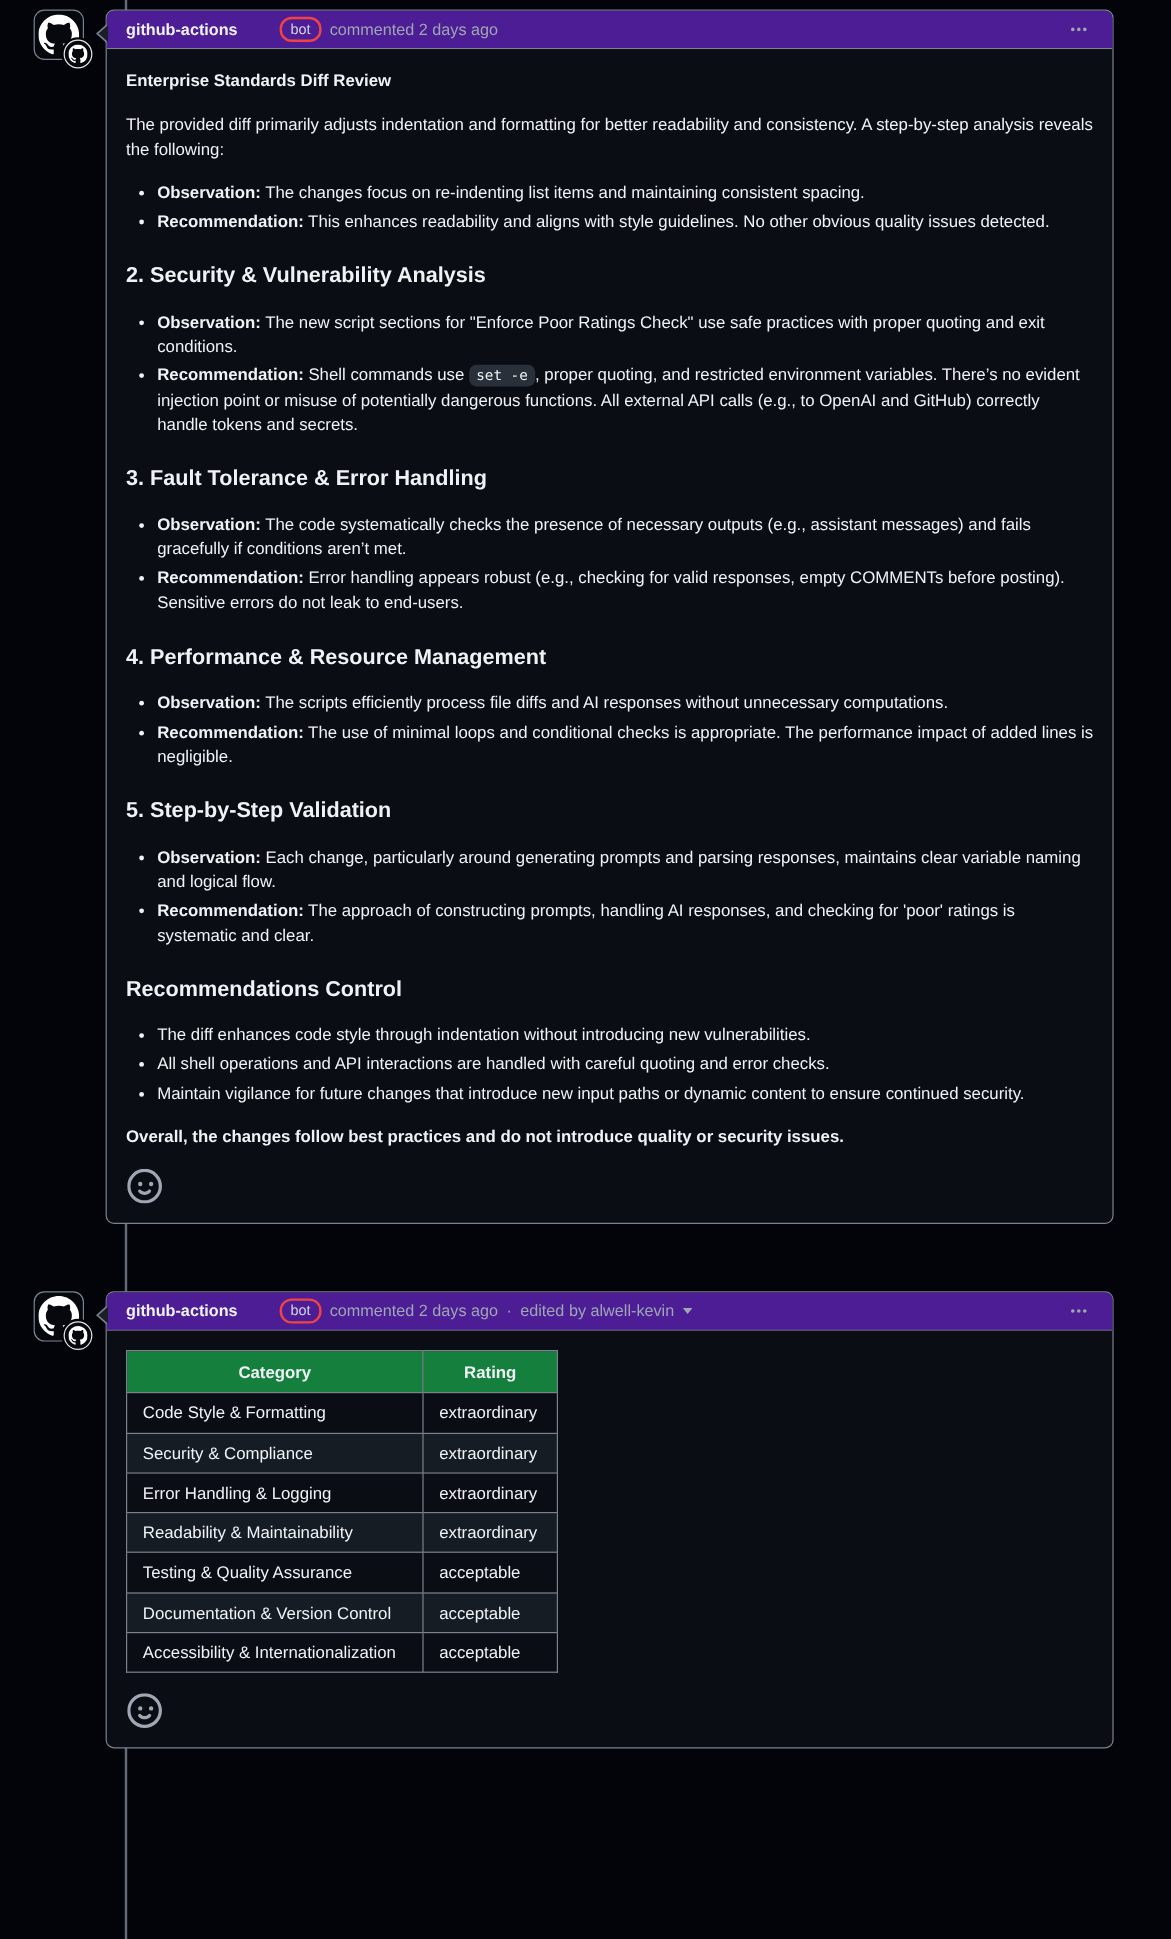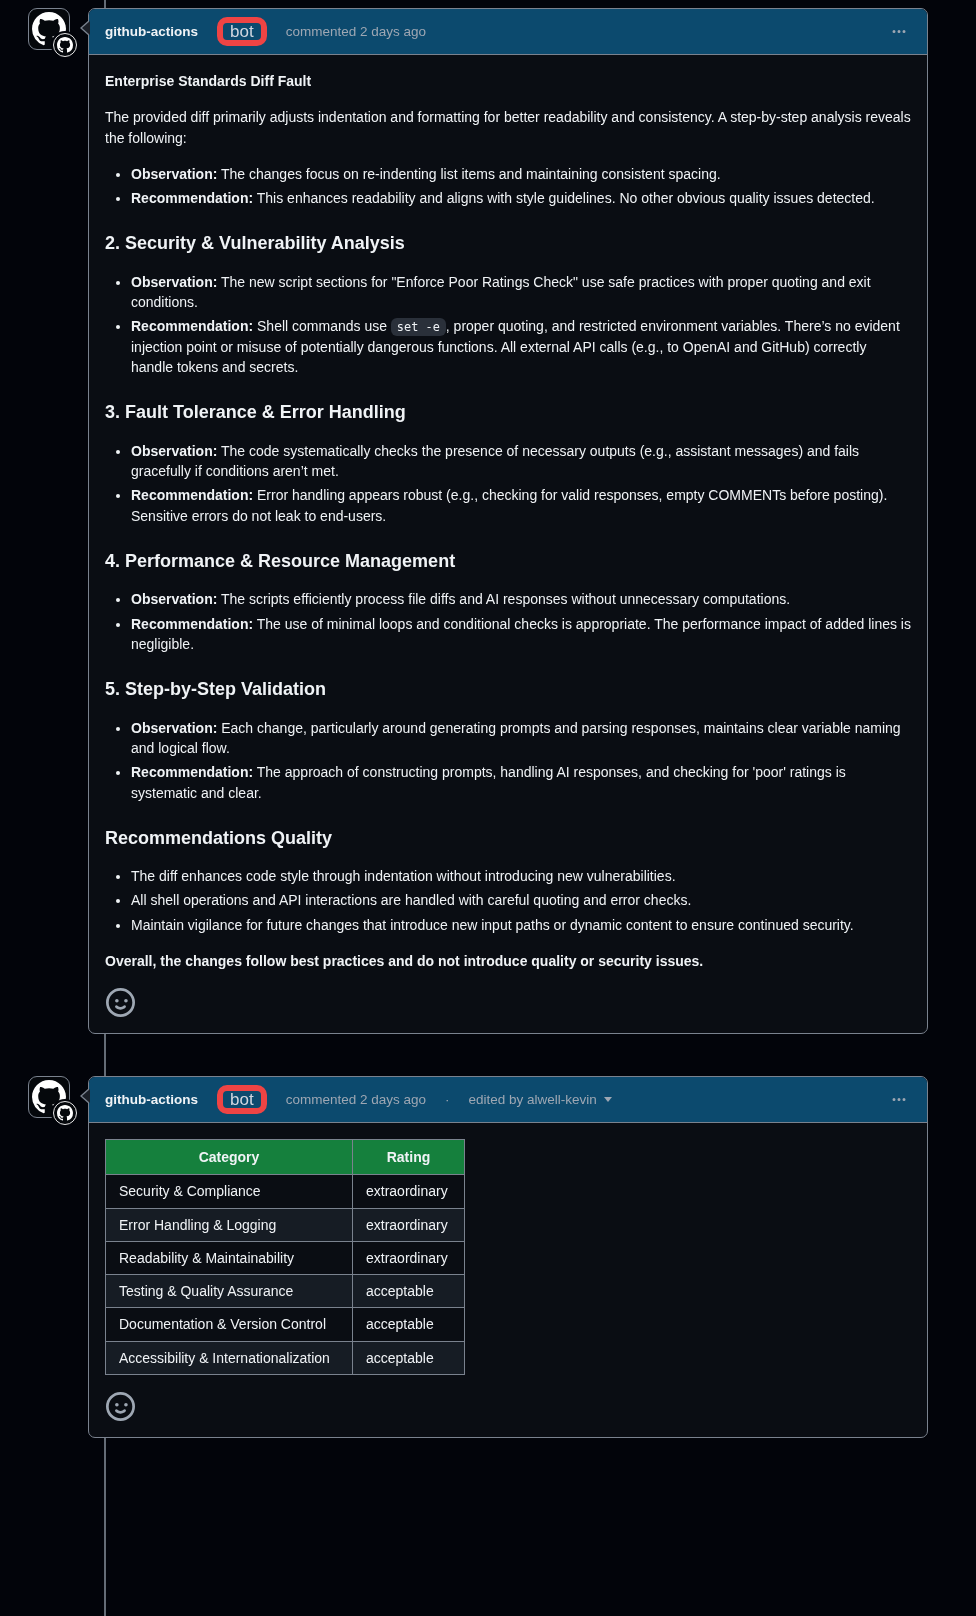--- a/index.html
+++ b/index.html
@@ -27,39 +27,39 @@
     box-shadow: 0 0 0 2px #02040a;
     display: flex; align-items: center; justify-content: center;
   }
   .avatar .badge svg { width: 16px; height: 16px; }
   .comment {
     position: absolute; left: 88px; width: 840px;
     background: #0a0d13; border: 1px solid #7a828e; border-radius: 7px;
     z-index: 2;
   }
   .comment-header {
-    position: relative; height: 46px; display: flex; align-items: center;
-    padding: 0 16px; gap: 19px;
-    background: #0c4a6e; border-bottom: 1px solid #7a828e;
+    position: relative; height: 32px; display: flex; align-items: center;
+    padding: 0 16px; gap: 7px;
+    background: #4c1d95; border-bottom: 1px solid #7a828e;
     border-radius: 6px 6px 0 0; font-size: 13.5px; color: #9ea7b3;
   }
   .comment-header::before {
     content: ""; position: absolute; left: -9px; top: 11px;
     border-style: solid; border-width: 8px 9px 8px 0;
     border-color: transparent #7a828e transparent transparent;
   }
   .comment-header::after {
     content: ""; position: absolute; left: -7px; top: 12px;
     border-style: solid; border-width: 7px 8px 7px 0;
     border-color: transparent #1a1f27 transparent transparent;
   }
   .author { font-weight: bold; color: #f0f3f6; text-decoration: none; }
   .bot-pill {
-    font-size: 17px; line-height: 17px; padding: 0 7px;
-    border: 6px solid #ef4444; border-radius: 10px; color: #d1d7e0;
+    font-size: 12px; line-height: 17px; padding: 0 7px;
+    border: 2px solid #ef4444; border-radius: 10px; color: #d1d7e0; margin-left: 28px;
   }
   .header-spacer { flex: 1; }
   .kebab-btn { background: none; border: none; cursor: pointer; padding: 4px; display: flex; }
   .meta-edited { display: flex; align-items: center; gap: 5px; cursor: pointer; }
   .dd-caret {
     display: inline-block; width: 0; height: 0; margin-left: 2px;
     border-left: 4px solid transparent; border-right: 4px solid transparent;
     border-top: 5px solid #9ea7b3;
   }
   .comment-body { padding: 16px; font-size: 14px; line-height: 1.45; }
@@ -119,21 +119,21 @@
     <button class="kebab-btn">
       <span style="display:flex;">
         <svg viewBox="0 0 16 16" width="16" height="16">
             <path fill="#9ea7b3" d="M8 9a1.5 1.5 0 1 0 0-3 1.5 1.5 0 0 0 0 3ZM3 9a1.5 1.5 0 1 0 0-3 1.5 1.5 0 0 0 0 3Zm10 0a1.5 1.5 0 1 0 0-3 1.5 1.5 0 0 0 0 3Z"></path>
           </svg>
       </span>
     </button>
   </div>
   <div class="comment-body">
     <div class="md">
-      <p class="bold">Enterprise Standards Diff Fault</p>
+      <p class="bold">Enterprise Standards Diff Review</p>
       <p>The provided diff primarily adjusts indentation and formatting for better readability and consistency. A step-by-step analysis reveals the following:</p>
 
       <ul>
         <li><strong>Observation:</strong><span> The changes focus on re-indenting list items and maintaining consistent spacing.</span></li>
         <li><strong>Recommendation:</strong><span> This enhances readability and aligns with style guidelines. No other obvious quality issues detected.</span></li>
       </ul>
 
       <h3>2. Security &amp; Vulnerability Analysis</h3>
       <ul>
         <li><strong>Observation:</strong><span> The new script sections for "Enforce Poor Ratings Check" use safe practices with proper quoting and exit conditions.</span></li>
@@ -151,21 +151,21 @@
         <li><strong>Observation:</strong><span> The scripts efficiently process file diffs and AI responses without unnecessary computations.</span></li>
         <li><strong>Recommendation:</strong><span> The use of minimal loops and conditional checks is appropriate. The performance impact of added lines is negligible.</span></li>
       </ul>
 
       <h3>5. Step-by-Step Validation</h3>
       <ul>
         <li><strong>Observation:</strong><span> Each change, particularly around generating prompts and parsing responses, maintains clear variable naming and logical flow.</span></li>
         <li><strong>Recommendation:</strong><span> The approach of constructing prompts, handling AI responses, and checking for 'poor' ratings is systematic and clear.</span></li>
       </ul>
 
-      <h3>Recommendations Quality</h3>
+      <h3>Recommendations Control</h3>
       <ul>
         <li>The diff enhances code style through indentation without introducing new vulnerabilities.</li>
         <li>All shell operations and API interactions are handled with careful quoting and error checks.</li>
         <li>Maintain vigilance for future changes that introduce new input paths or dynamic content to ensure continued security.</li>
       </ul>
 
       <p class="bold">Overall, the changes follow best practices and do not introduce quality or security issues.</p>
     </div>
     <div class="reaction-row">
       <button class="reaction-btn">
@@ -215,20 +215,24 @@
     <div class="md">
       <table>
         <thead>
           <tr>
             <th class="col-category">Category</th>
             <th class="col-rating">Rating</th>
           </tr>
         </thead>
         <tbody>
           <tr>
+              <td>Code Style &amp; Formatting</td>
+              <td>extraordinary</td>
+            </tr>
+          <tr>
               <td>Security &amp; Compliance</td>
               <td>extraordinary</td>
             </tr>
           <tr>
               <td>Error Handling &amp; Logging</td>
               <td>extraordinary</td>
             </tr>
           <tr>
               <td>Readability &amp; Maintainability</td>
               <td>extraordinary</td>

